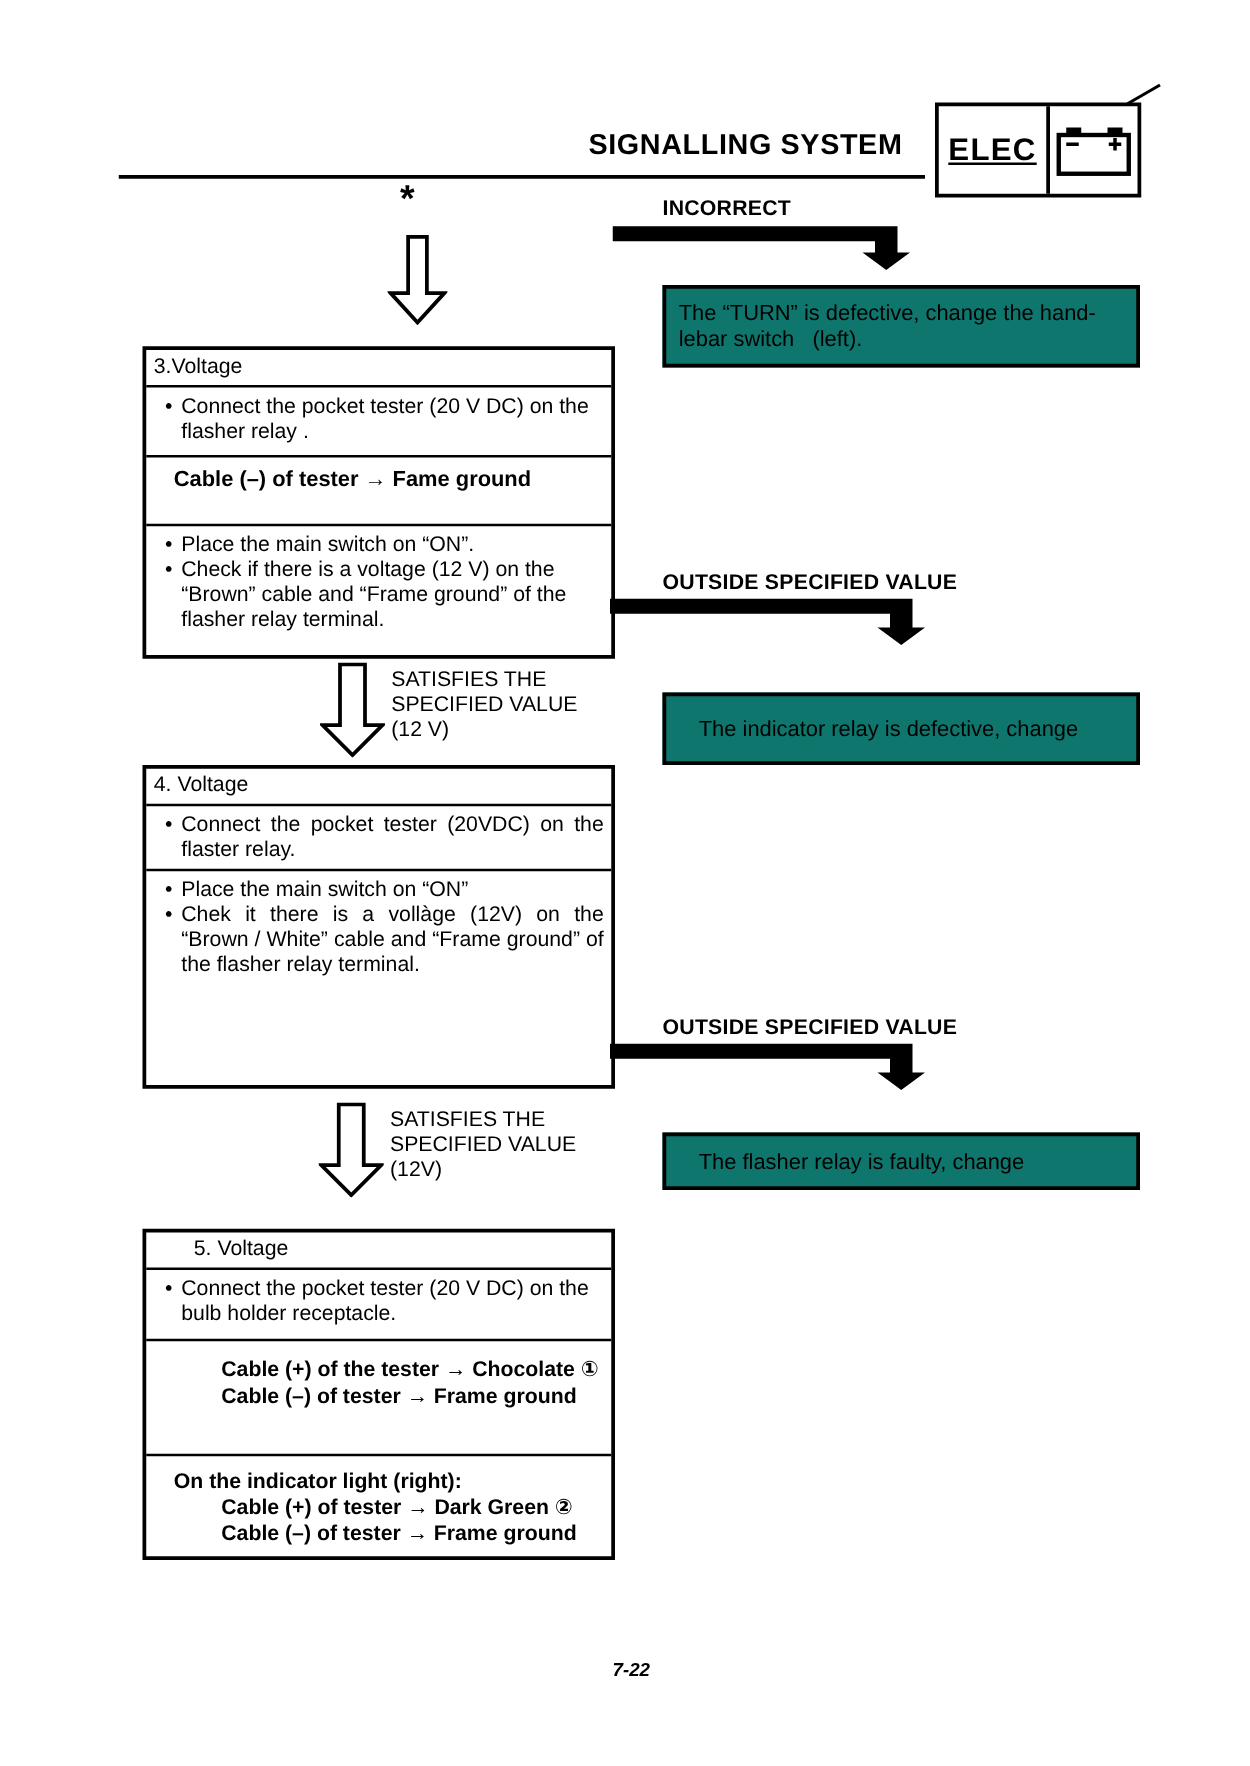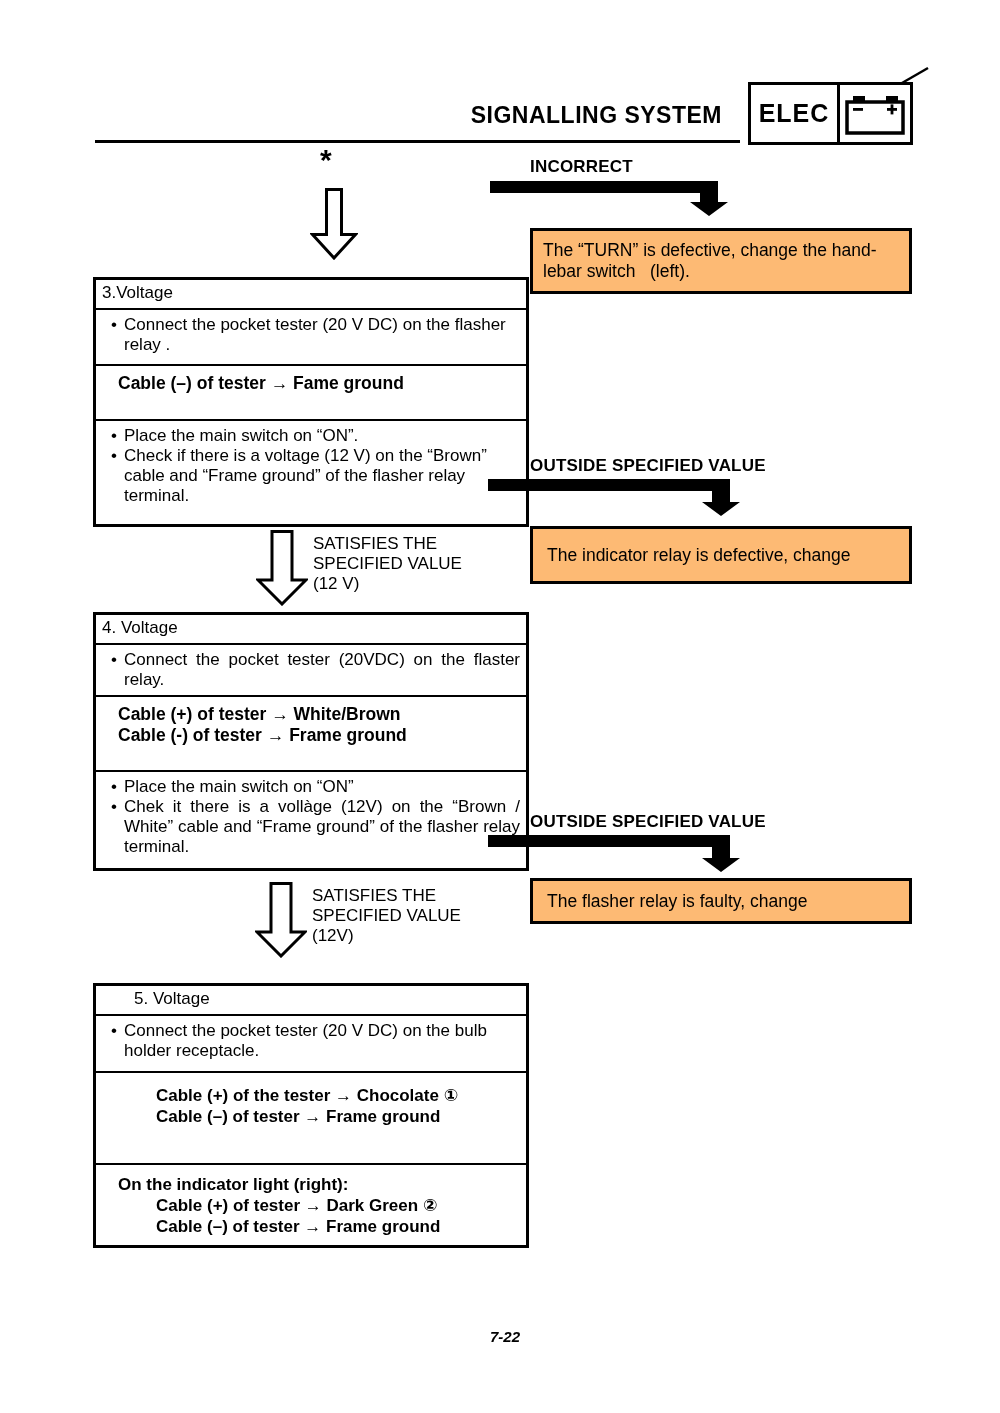--- a/index.html
+++ b/index.html
@@ -13,53 +13,53 @@
   }
   .abs { position:absolute; }
 
   
   .doc-title {
     position:absolute; left:372px; top:102px; width:350px;
     text-align:right; font-size:23px; font-weight:bold; letter-spacing:.5px;
   }
   .title-rule { position:absolute; left:95px; top:140px; width:645px; height:3px; background:#000; }
   .elec-box {
-    position:absolute; left:748px; top:82px; width:165px; height:63px;
-    border:3px solid #000; display:flex; background:#fff;
+    position:absolute; left:748px; top:82px; width:165px; height:76px;
+    border:3px solid #000; display:flex; background:#fff;text-decoration:underline;
   }
   .elec-cell {
     flex:1; border-right:3px solid #000;
     display:flex; align-items:center; justify-content:center;
     font-size:25px; font-weight:bold; letter-spacing:1px;
   }
   .battery-cell { width:70px; display:flex; align-items:center; justify-content:center; }
 
   
   .flow-label { position:absolute; font-size:17px; letter-spacing:.2px;font-weight:bold; }
   .satisfies-label { position:absolute; font-size:17px; line-height:20px; white-space:pre-wrap; }
   .asterisk { position:absolute; left:320px; top:143px; font-size:30px; font-weight:bold; }
 
   
-  .step-box { position:absolute; left:93px; width:436px; border:3px solid #000; background:#fff; }
+  .step-box { position:absolute; left:114px; width:378px; border:3px solid #000; background:#fff; }
   .step-title { font-size:17px; padding:3px 6px; }
   .row { border-top:2px solid #000; font-size:17px; line-height:20px; padding:5px 6px 0 8px; }
   .bullet-item { display:flex; }
   .bullet { flex:0 0 20px; text-align:center; }
   .bullet-text { flex:1; }
   .justify { text-align:justify; }
   .bold-row { font-weight:bold; font-size:17.5px; line-height:21px; padding-left:22px; padding-top:7px; }
   .ind-heading { font-weight:bold; font-size:17px; line-height:21px; }
   .ind-line { font-weight:bold; font-size:17px; line-height:21px; padding-left:38px; white-space:nowrap; }
 
   
   .result-box {
-    position:absolute; left:530px; width:382px; border:3px solid #000; background:#fdba74;
+    position:absolute; left:530px; width:382px; border:3px solid #000; background:#0f766e;
     font-size:17.5px; line-height:21px; padding:9px 10px;
   }
-  .result-single { display:flex; align-items:center; padding:0 14px; }
+  .result-single { display:flex; align-items:center; padding:0 26px;margin-top:28px; }
   .prewrap { white-space:pre-wrap; }
 
   .page-number {
     position:absolute; left:440px; top:1328px; width:130px;
     text-align:center; font-size:15px; font-weight:bold;font-style:italic;
   }
   svg { display:block; }
 </style>
 </head>
 <body>
@@ -136,24 +136,20 @@
 (12 V)</div>
 
 <section class="step-box" style="top:612px; height:259px;">
   <div class="step-title" style="height:28px;">4. Voltage</div>
   <div class="row" style="height:52px;">
     <div class="bullet-item">
       <span class="bullet">•</span>
       <span class="bullet-text justify">Connect the pocket tester (20VDC) on the flaster relay.</span>
     </div>
   </div>
-  <div class="row bold-row" style="height:75px;">
-    <div>Cable (+) of tester → White/Brown</div>
-    <div>Cable (-) of tester → Frame ground</div>
-  </div>
   <div class="row" style="height:98px;">
     <div class="bullet-item">
       <span class="bullet">•</span>
       <span class="bullet-text">Place the main switch on “ON”</span>
     </div>
     <div class="bullet-item">
       <span class="bullet">•</span>
       <span class="bullet-text justify">Chek it there is a vollàge (12V) on the “Brown / White” cable and “Frame ground” of the flasher relay terminal.</span>
     </div>
   </div>

